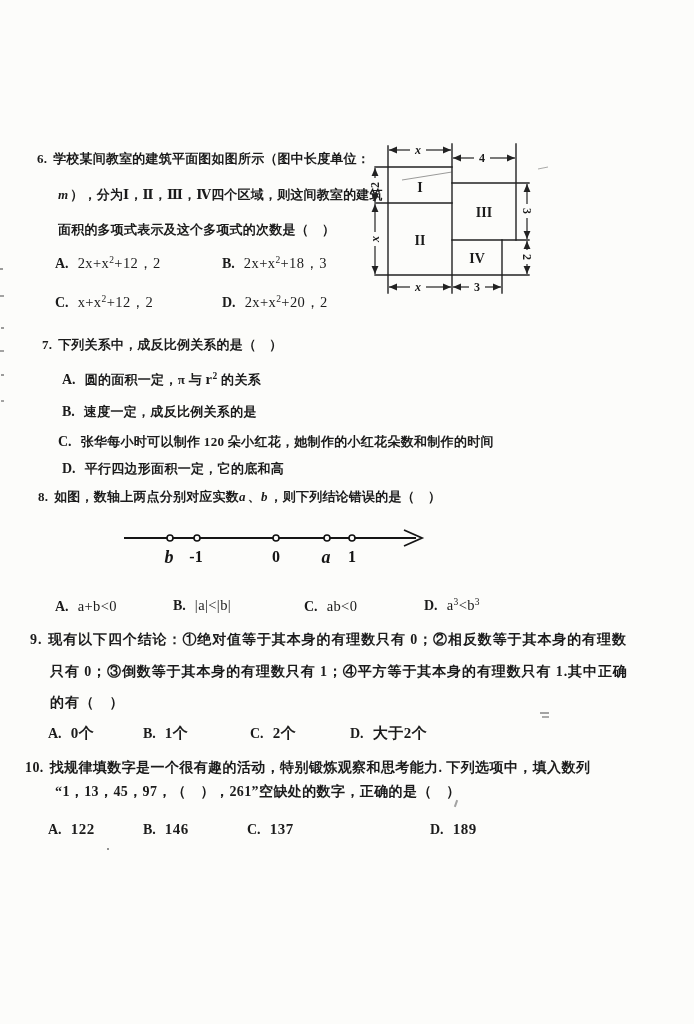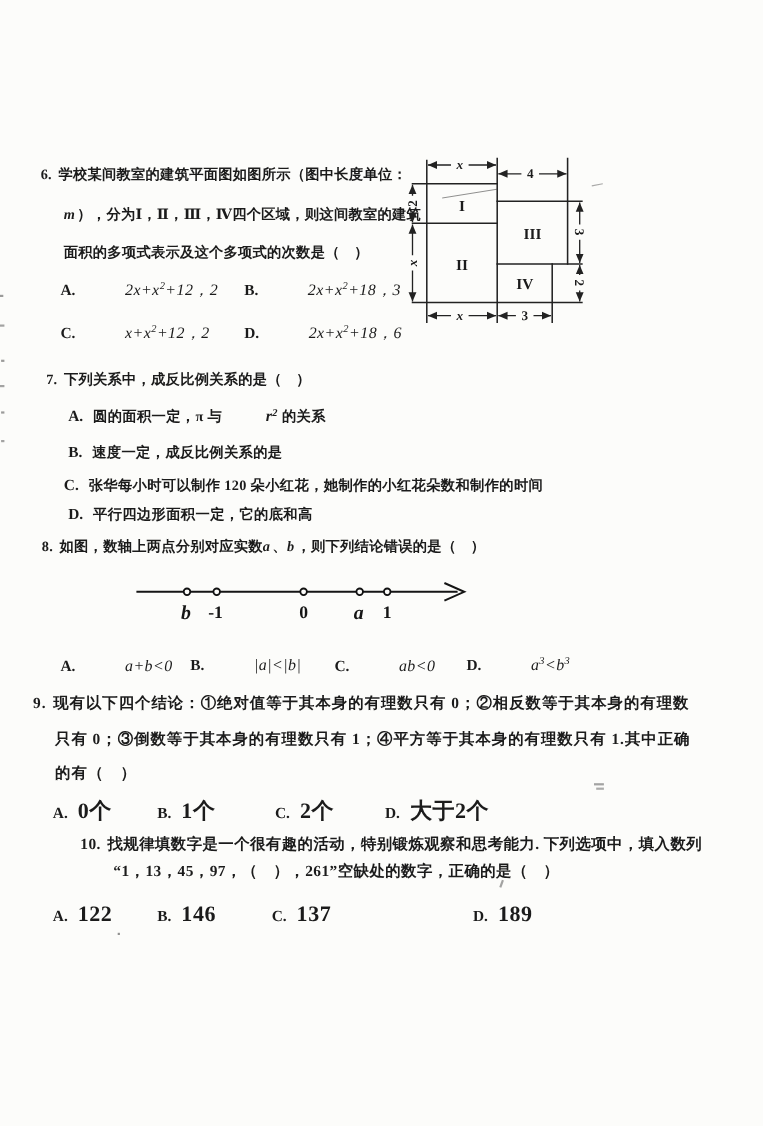--- a/index.html
+++ b/index.html
@@ -5,28 +5,28 @@
   html,body{margin:0;padding:0;}
   body{
     width:694px;height:1024px;position:relative;overflow:hidden;
     background:#fcfcfa;color:#1b1b1b;
     font-family:"Liberation Serif","DejaVu Serif",serif;
   }
   .abs{position:absolute;white-space:nowrap;}
   .cn{font-weight:600;}
   .sz13{font-size:13px;letter-spacing:0.2px;}
   .sz14{font-size:14px;letter-spacing:0.9px;}
-  .sz14b{font-size:14px;letter-spacing:0.4px;margin-left:48px;}
+  .sz14b{font-size:14px;letter-spacing:0.4px;}
   .num{margin-right:6px;font-weight:700;}
   .olab{margin-right:9px;font-weight:700;font-size:14px;font-style:normal;letter-spacing:0;}
-  .mf{font-style:italic;font-size:14.5px;letter-spacing:0.4px;margin-left:36px;}
+  .mf{font-size:14.5px;letter-spacing:0.4px;}
   .mf sup{font-size:9.5px;vertical-align:5px;}
   .mv{font-style:italic;margin-right:2px;}
   .optxt{font-size:13px;letter-spacing:0.3px;}
-  .optxt14{font-size:20px;letter-spacing:0.5px;margin-top:32px;}
+  .optxt14{font-size:15px;letter-spacing:0.5px;margin-top:32px;}
   .mark{position:absolute;background:#4a4a4a;}
   svg text{font-family:"Liberation Serif","DejaVu Serif",serif;}
 </style>
 </head>
 <body>
 
 <div>
 
   <div class="abs cn sz13" style="left:37px;top:150px">
     <span class="num">6.</span><span>学校某间教室的建筑平面图如图所示（图中长度单位：</span>
@@ -39,21 +39,21 @@
   <div class="abs" style="left:55px;top:254px">
     <span class="olab">A.</span><span class="mf"><span>2x+x</span><sup>2</sup><span>+12，2</span></span>
   </div>
   <div class="abs" style="left:222px;top:254px">
     <span class="olab">B.</span><span class="mf"><span>2x+x</span><sup>2</sup><span>+18，3</span></span>
   </div>
   <div class="abs" style="left:55px;top:293px">
     <span class="olab">C.</span><span class="mf"><span>x+x</span><sup>2</sup><span>+12，2</span></span>
   </div>
   <div class="abs" style="left:222px;top:293px">
-    <span class="olab">D.</span><span class="mf"><span>2x+x</span><sup>2</sup><span>+18，6</span></span>
+    <span class="olab">D.</span><span class="mf"><span>2x+x</span><sup>2</sup><span>+20，2</span></span>
   </div>
 
   <svg class="abs" style="left:366px;top:136px" width="186" height="164" viewBox="0 0 186 164">
     <defs>
       <marker id="arw" markerWidth="8" markerHeight="8" refX="7" refY="4" orient="auto">
         <path d="M0,1 L7,4 L0,7 Z" fill="#222"></path>
       </marker>
     </defs>
     <g stroke="#222" stroke-width="1.4" fill="none" stroke-linecap="square">
       <path d="M9,31 H86"></path>

